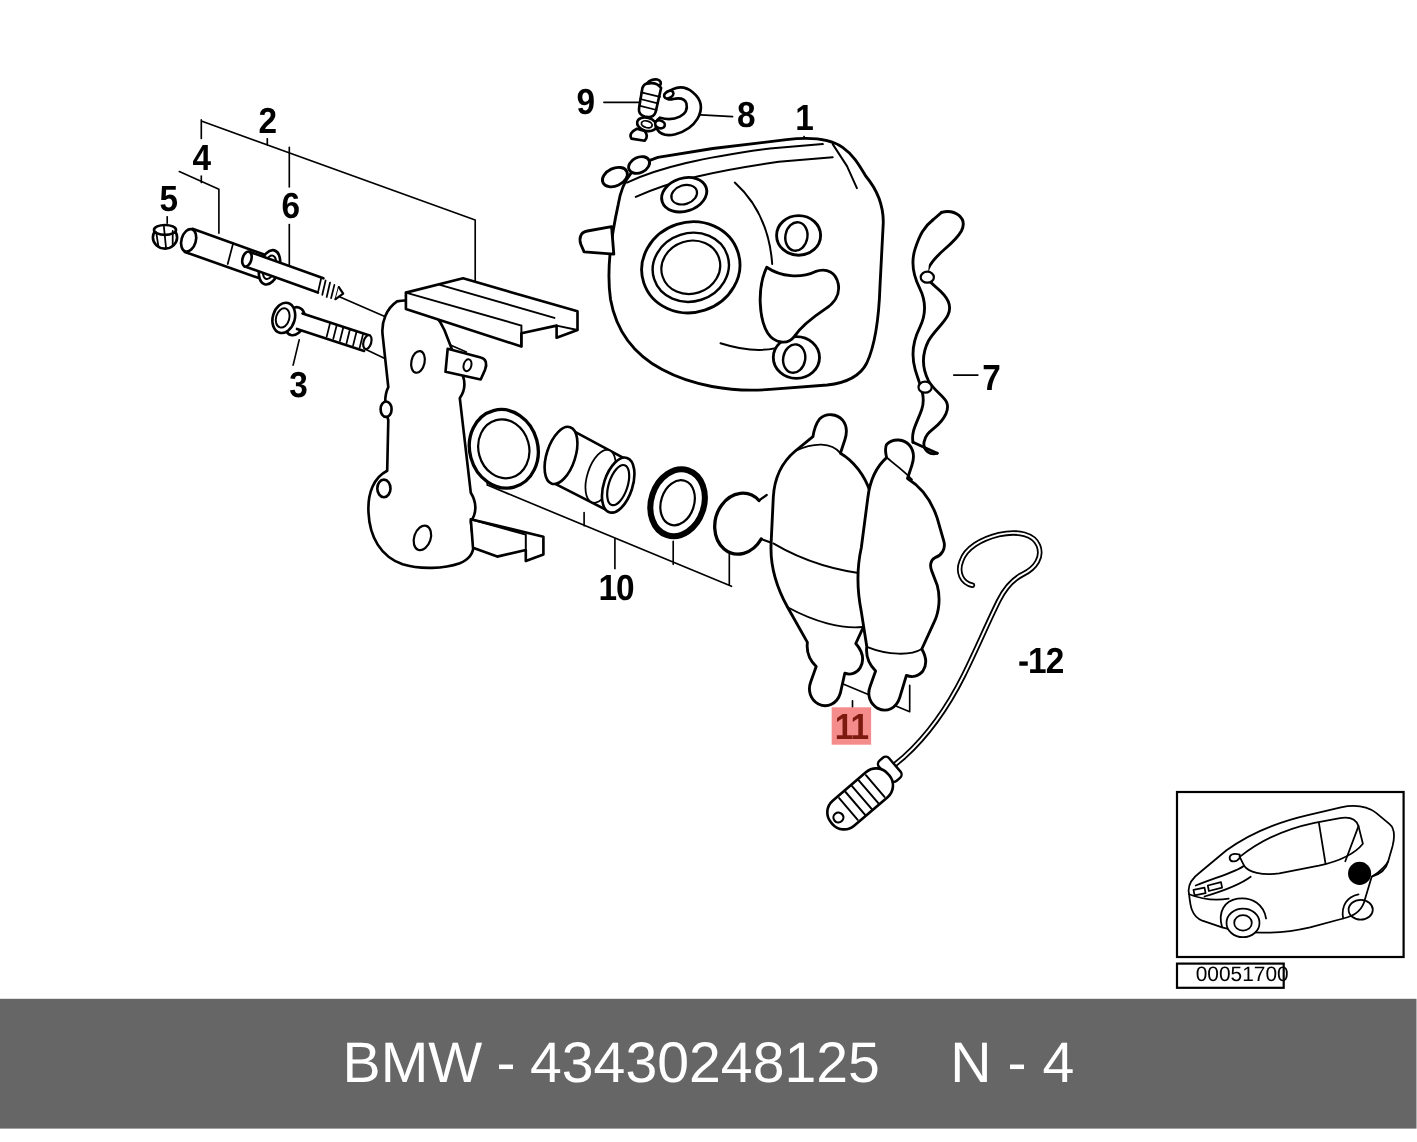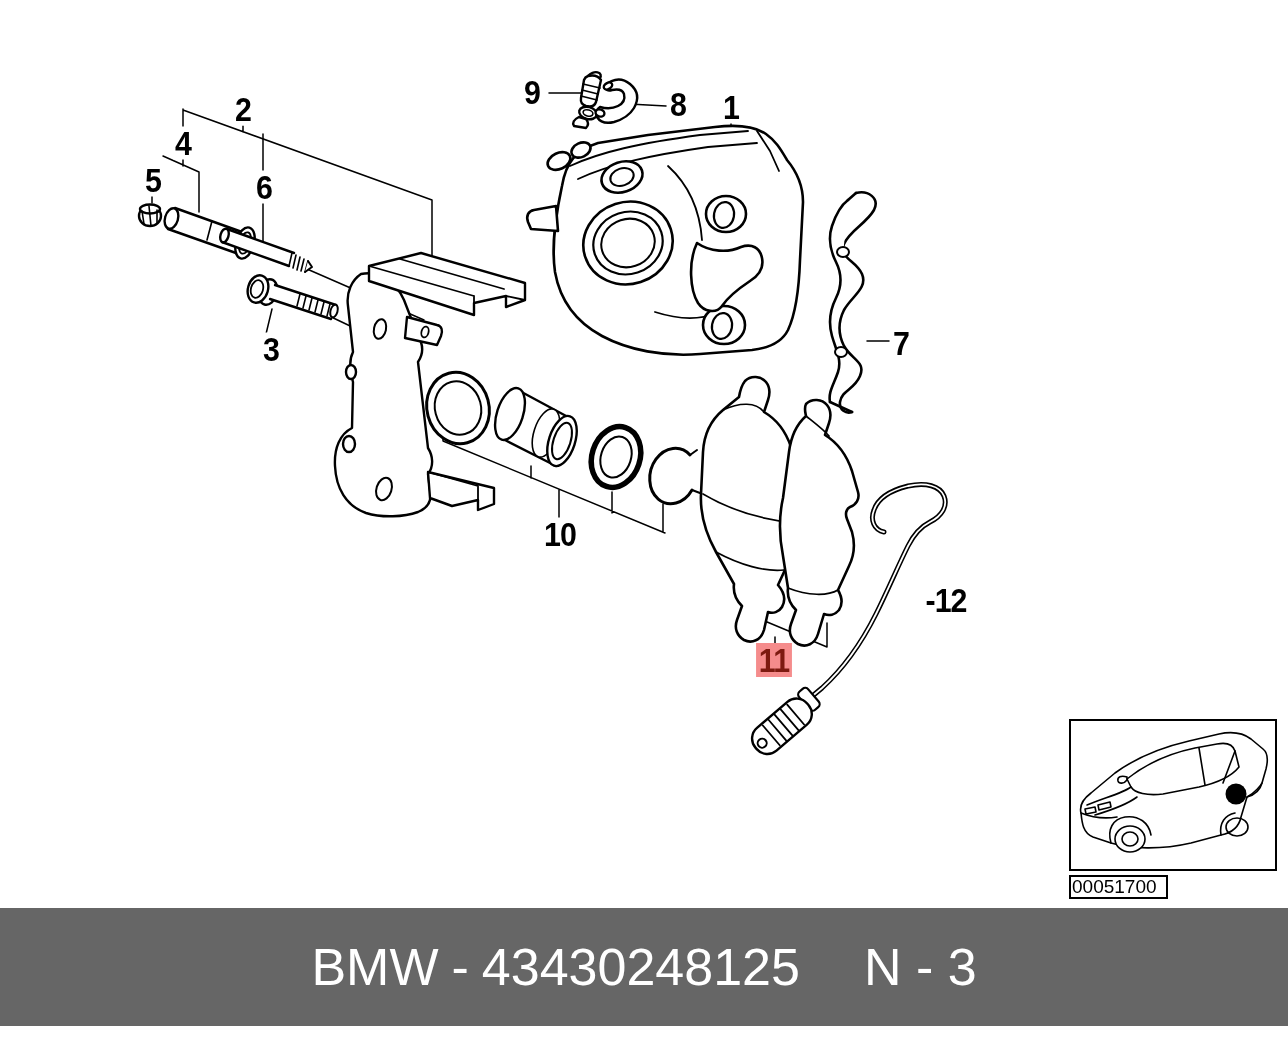--- a/index.html
+++ b/index.html
@@ -9,21 +9,21 @@
   .callout{position:absolute;transform:translate(-50%,-50%) scaleX(.92);font-weight:700;
            font-size:33px;line-height:1;color:#000;background:#fff;padding:0 2px;
            letter-spacing:-1px;white-space:nowrap;cursor:pointer;}
   .callout.highlight{background:#f58c8c;color:#7d1a10;width:39px;height:34px;display:flex;
            align-items:center;justify-content:center;padding:0;}
   .thumb-box{position:absolute;left:1069px;top:719px;width:208px;height:152px;
            border:2px solid #000;box-sizing:border-box;background:#fff;}
   .thumb-code{position:absolute;left:1069px;top:875px;width:99px;height:24px;
            border:2px solid #000;box-sizing:border-box;background:#fff;
            font-size:19px;font-weight:400;color:#000;display:flex;align-items:center;
-           padding-left:1px;letter-spacing:0px;}
+           padding-left:16px;letter-spacing:0px;}
   .footer{position:absolute;left:0;top:908px;width:1288px;height:118px;background:#666666;
            display:flex;align-items:center;justify-content:center;gap:64px;color:#fff;}
   .footer .left{display:flex;gap:13px;font-size:52px;}
   .footer .right{font-size:52px;}
 </style>
 </head>
 <body>
 
 <div class="screen">
 
@@ -256,16 +256,16 @@
   <div class="thumb-code">
     <span>00051700</span>
   </div>
 
   <div class="footer">
     <div class="left">
       <span>BMW</span>
       <span>-</span>
       <span>43430248125</span>
     </div>
-    <div class="right">N - 3</div>
+    <div class="right">N - 4</div>
   </div>
 
 </div>
 
 </body></html>

